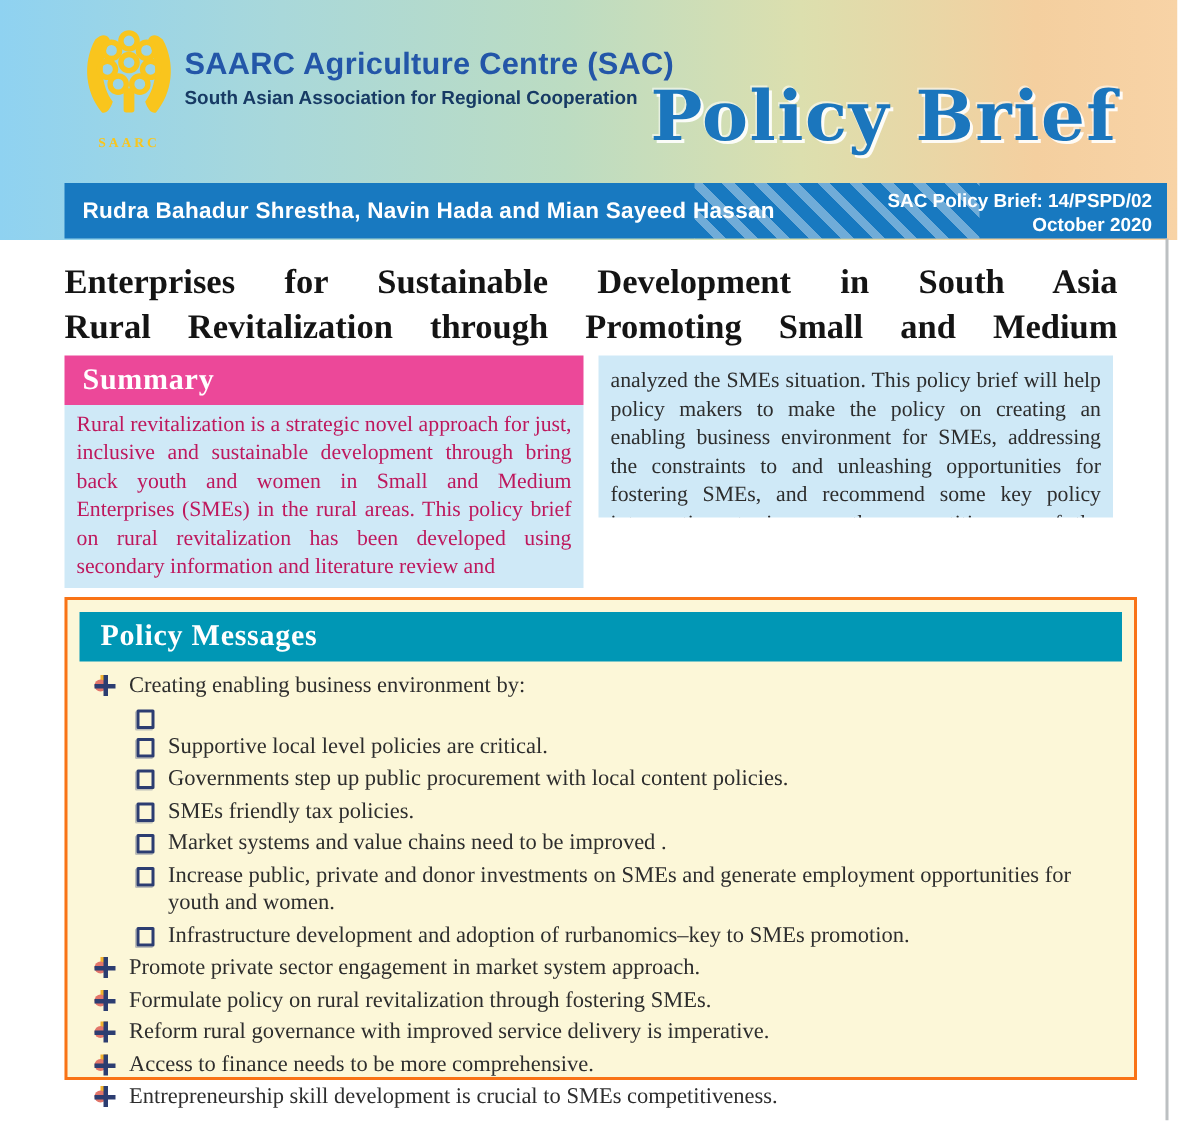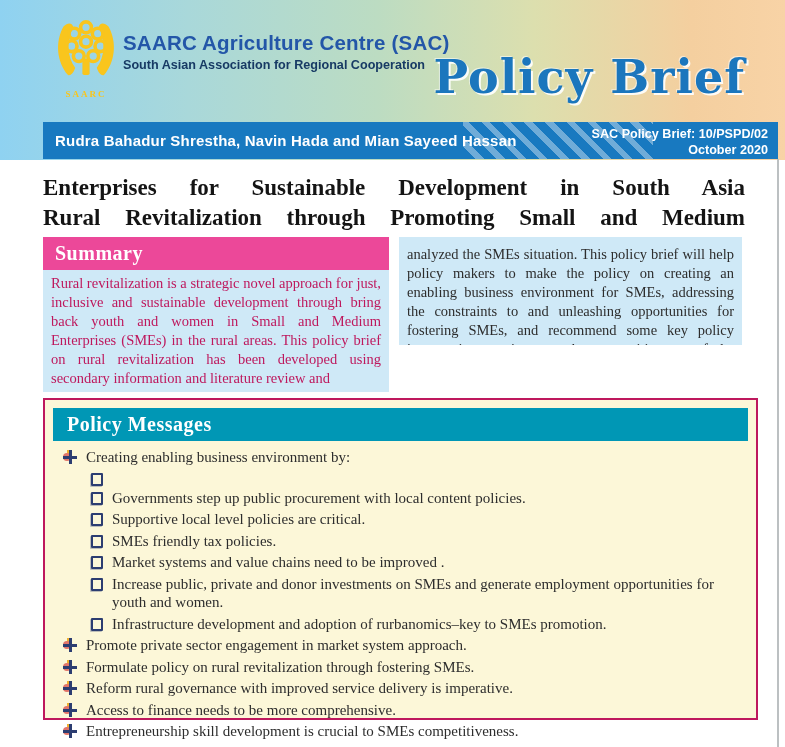--- a/index.html
+++ b/index.html
@@ -56,21 +56,21 @@
     font-size:14.5px;line-height:19px;text-align:justify;color:#be185d;
   }
   .sum-right{
     position:absolute;left:356px;top:0;width:343px;height:108px;
     background:#cfe9f7;padding:8px;box-sizing:border-box;
     font-size:14.5px;line-height:19px;text-align:justify;color:#2d2d2d;overflow:hidden;
   }
   
   .policy-box{
     position:absolute;left:43px;top:398px;width:715px;height:322px;box-sizing:border-box;
-    border:2px solid #be185d;background:#fcf7d8;padding:8px;
+    border:2px solid #f97316;background:#fcf7d8;padding:8px;
   }
   .policy-head{
     height:33px;background:#0097b5;color:#fff;display:flex;align-items:center;
     font:700 20px "Liberation Serif",serif;padding-left:14px;letter-spacing:.5px;
   }
   .policy-list{padding:7px 6px 0 10px;}
   .p-item,.p-sub{display:flex;align-items:flex-start;color:#2d2d2d;font-size:15px;line-height:18.5px;margin-bottom:3px;}
   .p-item .p-text{margin-left:9px;}
   .p-sub{margin-left:28px;}
   .p-sub .p-text{margin-left:9px;}
@@ -117,21 +117,21 @@
     <div class="org-name">SAARC Agriculture Centre (SAC)</div>
     <div class="org-sub">South Asian Association for Regional Cooperation</div>
   </div>
 
   <div class="brief-title">Policy Brief</div>
 
   <div class="author-bar">
     <div class="bar-stripes"></div>
     <div class="authors">Rudra Bahadur Shrestha, Navin Hada and Mian Sayeed Hassan</div>
     <div class="brief-meta">
-      <div>SAC Policy Brief: 10/PSPD/02</div>
+      <div>SAC Policy Brief: 14/PSPD/02</div>
       <div>October 2020</div>
     </div>
   </div>
 </div>
 
 <div class="page-edge"></div>
 
 <div class="main-title">
   <div class="t-line">Enterprises for Sustainable Development in South Asia</div>
   <div class="t-line">Rural Revitalization through Promoting Small and Medium</div>
@@ -155,28 +155,28 @@
           <i class="pc-h"></i>
           <i class="pc-v"></i>
         </span>
         <span class="p-text">Creating enabling business environment by:</span>
       </div>
       <div class="p-sub">
         <span class="sq-ic"></span>
       </div>
       <div class="p-sub">
         <span class="sq-ic"></span>
+        <span class="p-text">Supportive local level policies are critical.</span>
+      </div>
+      <div class="p-sub">
+        <span class="sq-ic"></span>
         <span class="p-text">Governments step up public procurement with local content policies.</span>
       </div>
       <div class="p-sub">
         <span class="sq-ic"></span>
-        <span class="p-text">Supportive local level policies are critical.</span>
-      </div>
-      <div class="p-sub">
-        <span class="sq-ic"></span>
         <span class="p-text">SMEs friendly tax policies.</span>
       </div>
       <div class="p-sub">
         <span class="sq-ic"></span>
         <span class="p-text">Market systems and value chains need to be improved .</span>
       </div>
       <div class="p-sub">
         <span class="sq-ic"></span>
         <span class="p-text">Increase public, private and donor investments on SMEs and generate employment opportunities for youth and women.</span>
       </div>

